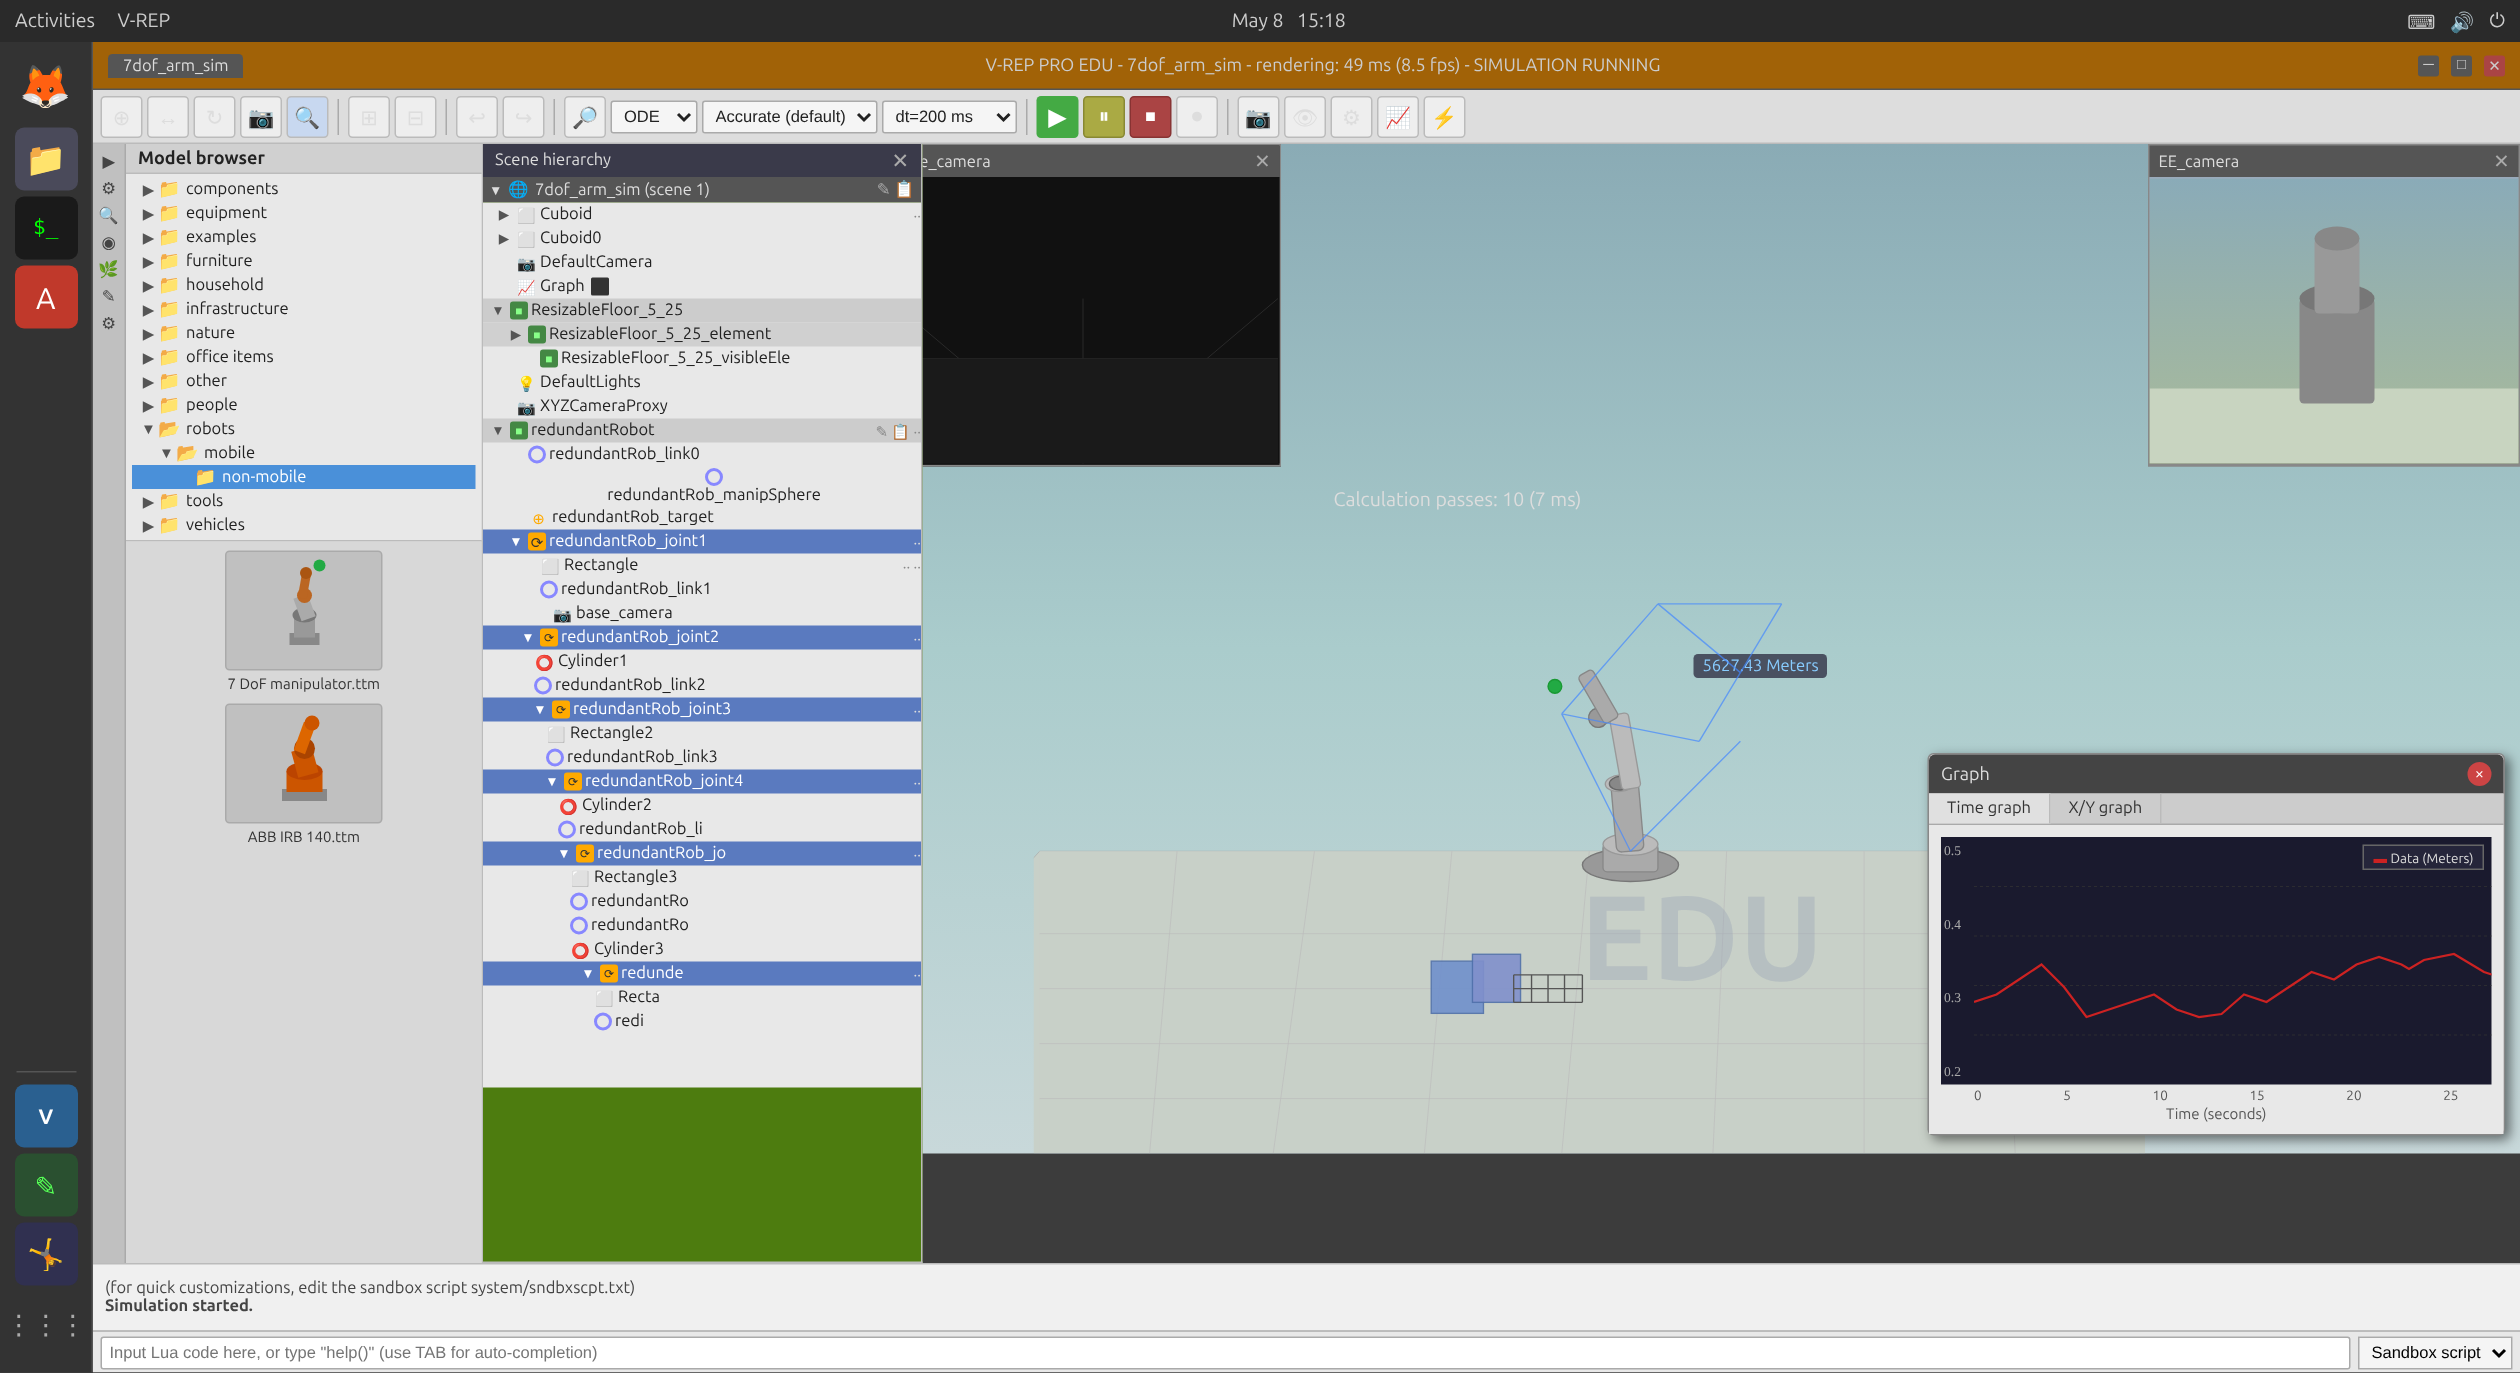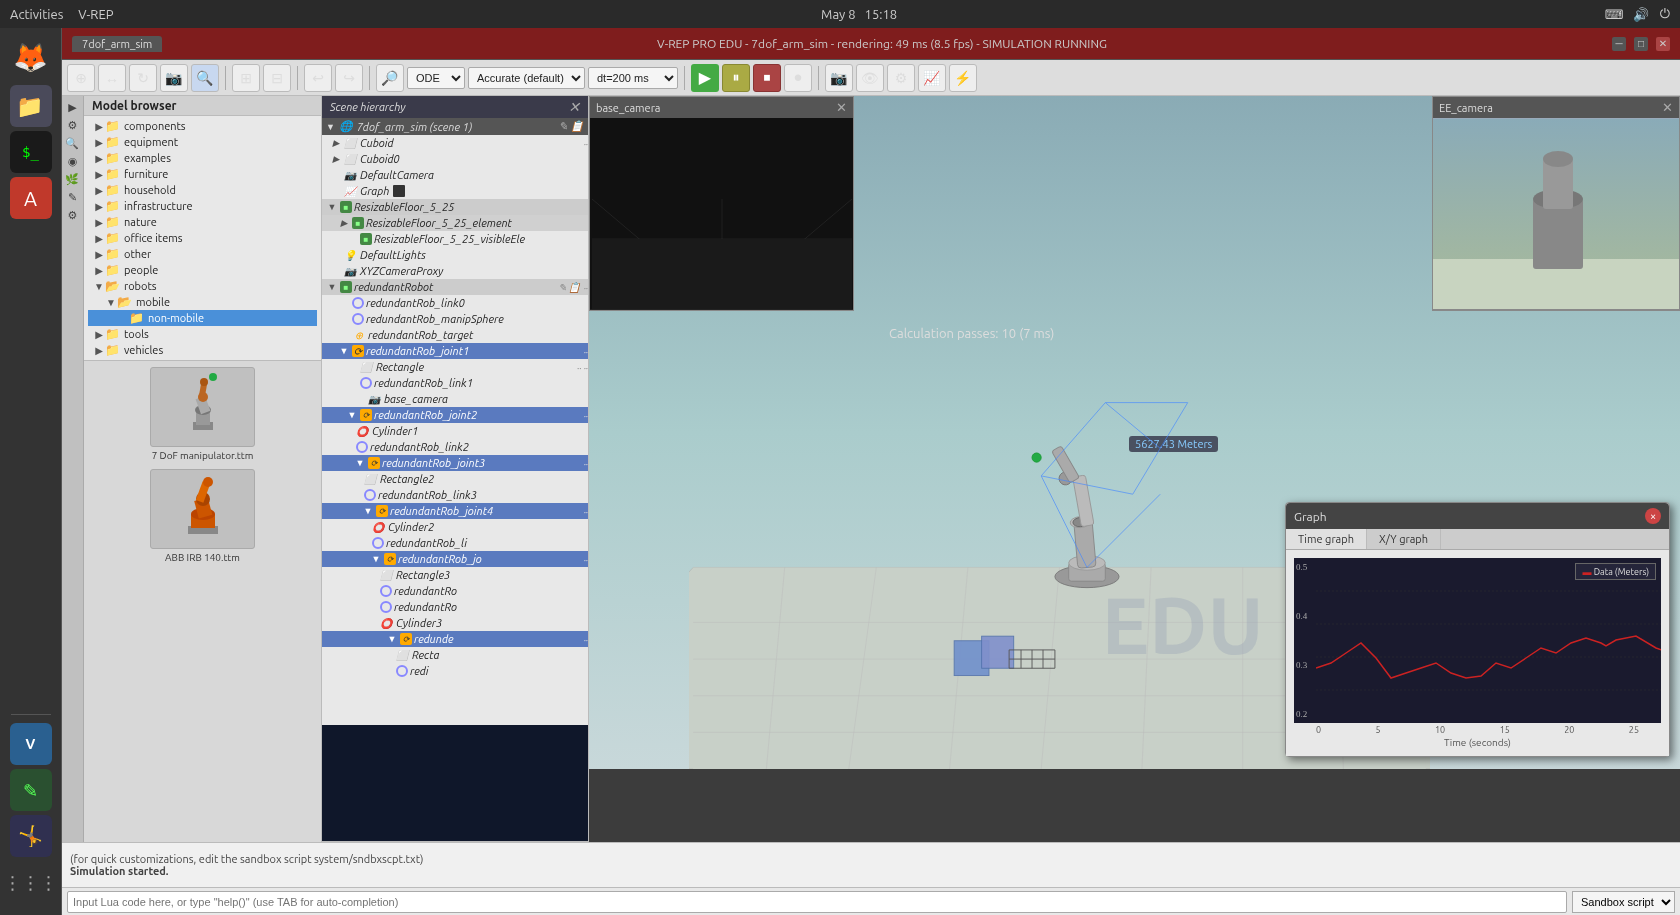--- a/index.html
+++ b/index.html
@@ -13,21 +13,21 @@
 
     
     #app-dock { position: absolute; top: 28px; left: 0; width: 62px; height: calc(100% - 28px); background: #333; display: flex; flex-direction: column; align-items: center; padding-top: 5px; gap: 4px; z-index: 99; border-right: 1px solid #555; }
     .dock-icon { width: 48px; height: 48px; border-radius: 8px; display: flex; align-items: center; justify-content: center; cursor: pointer; font-size: 22px; }
     .dock-icon.firefox { background: transparent; }
 
     
     #main-window { position: absolute; top: 28px; left: 62px; right: 0; bottom: 0; background: #3c3c3c; display: flex; flex-direction: column; }
 
     
-    #vrep-titlebar { height: 32px; background: #7f1d1d; display: flex; align-items: center; justify-content: space-between; padding: 0 10px; border-bottom: 1px solid #555; }
+    #vrep-titlebar { height: 32px; background: #a16207; display: flex; align-items: center; justify-content: space-between; padding: 0 10px; border-bottom: 1px solid #555; }
     #vrep-titlebar-title { color: #ccc; font-size: 12px; flex: 1; text-align: center; }
     #vrep-titlebar-controls { display: flex; gap: 8px; }
     .title-btn { width: 14px; height: 14px; border-radius: 2px; border: none; cursor: pointer; font-size: 10px; display: flex; align-items: center; justify-content: center; background: #555; color: #ccc; }
 
     
     #menu-bar { height: 26px; background: #e8e8e8; display: flex; align-items: center; padding: 0 5px; gap: 2px; border-bottom: 1px solid #ccc; }
     .menu-item { padding: 2px 8px; cursor: pointer; color: #222; font-size: 12px; border-radius: 2px; }
 
     
     #toolbar { height: 36px; background: #ddd; display: flex; align-items: center; padding: 0 5px; gap: 3px; border-bottom: 1px solid #bbb; }
@@ -325,21 +325,21 @@
               <circle cx="45" cy="25" r="7" fill="#aa4400"></circle>
               <rect x="41" y="8" width="8" height="20" fill="#dd6600" transform="rotate(20 45 18)"></rect>
               <circle cx="50" cy="8" r="5" fill="#cc5500"></circle>
             </svg>
           </div>
           <span class="model-label">ABB IRB 140.ttm</span>
         </div>
       </div>
     </div>
 
-    <div id="scene-hier" style="position:absolute; left:260px; top:0; width:267px; background:#0f172a; border-right:1px solid #bbb; z-index:15; height:100%;font-style:italic;">
+    <div id="scene-hier" style="position:absolute; left:260px; top:0; width:293px; background:#4d7c0f; border-right:1px solid #bbb; z-index:15; height:100%;">
       <div id="scene-hier-header">
         <span>Scene hierarchy</span>
         <span class="hier-close">✕</span>
       </div>
 
       <div style="background:#555; color:#ddd; padding:2px 4px; font-size:11px; display:flex; align-items:center; gap:4px;">
         <span style="font-size:9px;">▼</span>
         <span>🌐</span>
         <span>7dof_arm_sim (scene 1)</span>
         <span style="margin-left:auto; color:#aaa;">✎ 📋</span>
@@ -407,21 +407,21 @@
           <span class="hier-label">redundantRobot</span>
           <span style="margin-left:auto; color:#888; font-size:10px;">✎ 📋 ··</span>
         </div>
 
         <div class="hier-item" style="padding-left:16px;">
           <span class="hier-expand"></span>
           <span class="hier-obj-icon" style="color:#88f; width:12px; height:12px; border-radius:50%; border:2px solid #88f; font-size:8px; display:inline-flex; align-items:center; justify-content:center;"></span>
           <span class="hier-label">redundantRob_link0</span>
         </div>
 
-        <div class="hier-item" style="padding-left:16px;">
+        <div class="hier-item" style="padding-left:16px;flex-direction:column;">
           <span class="hier-expand"></span>
           <span class="hier-obj-icon" style="color:#88f; width:12px; height:12px; border-radius:50%; border:2px solid #88f; font-size:8px; display:inline-flex; align-items:center; justify-content:center;"></span>
           <span class="hier-label">redundantRob_manipSphere</span>
         </div>
 
         <div class="hier-item" style="padding-left:16px;">
           <span class="hier-expand"></span>
           <span class="hier-obj-icon" style="color:#fa0; font-size:10px;">⊕</span>
           <span class="hier-label">redundantRob_target</span>
         </div>
@@ -658,21 +658,21 @@
             <line x1="450" y1="100" x2="510" y2="150"></line>
             <line x1="510" y1="150" x2="480" y2="200"></line>
             <line x1="430" y1="280" x2="510" y2="200"></line>
             <line x1="380" y1="180" x2="480" y2="200"></line>
             <line x1="450" y1="100" x2="540" y2="100"></line>
             <line x1="540" y1="100" x2="510" y2="150"></line>
           </g>
         </svg>
       </div>
 
-      <div class="viewport-label" style="position:absolute; color:rgba(150,160,180,0.35); font-size:80px; font-weight:bold; bottom:100px; left:50%; transform:translateX(-50%); white-space:nowrap; pointer-events:none;margin-left:48px;">EDU</div>
+      <div class="viewport-label" style="position:absolute; color:rgba(150,160,180,0.35); font-size:80px; font-weight:bold; bottom:100px; left:50%; transform:translateX(-50%); white-space:nowrap; pointer-events:none;">EDU</div>
 
       <div id="axis-indicator" style="position:absolute; bottom:30px; right:60px; width:50px; height:50px;">
         <svg width="50" height="50">
           <line x1="25" y1="25" x2="45" y2="25" stroke="#c44" stroke-width="2"></line>
           <text x="47" y="28" font-size="8" fill="#c44">X</text>
           <line x1="25" y1="25" x2="25" y2="5" stroke="#4c4" stroke-width="2"></line>
           <text x="22" y="3" font-size="8" fill="#4c4">Z</text>
           <line x1="25" y1="25" x2="10" y2="38" stroke="#44c" stroke-width="2"></line>
           <text x="2" y="42" font-size="8" fill="#44c">Y</text>
         </svg>

